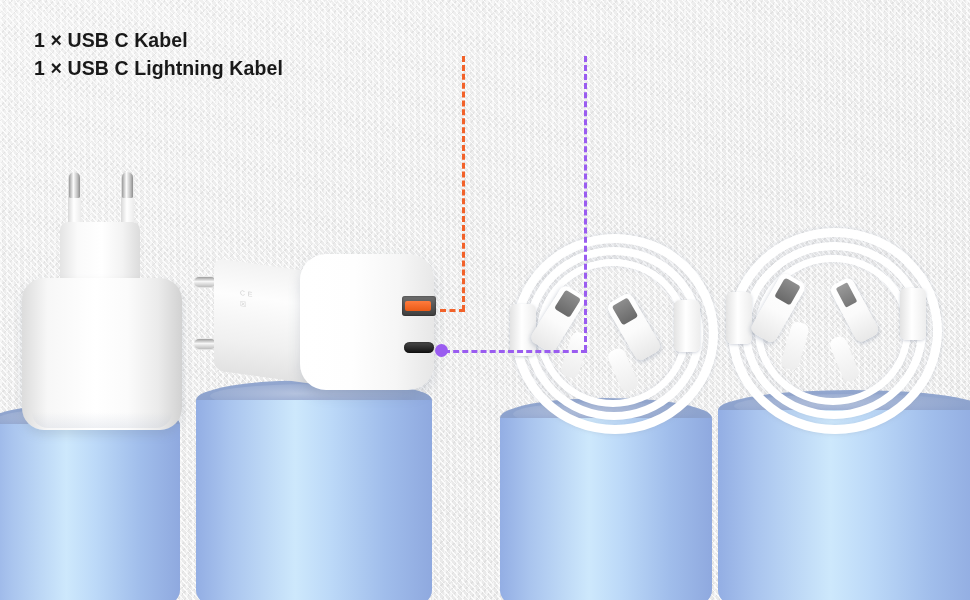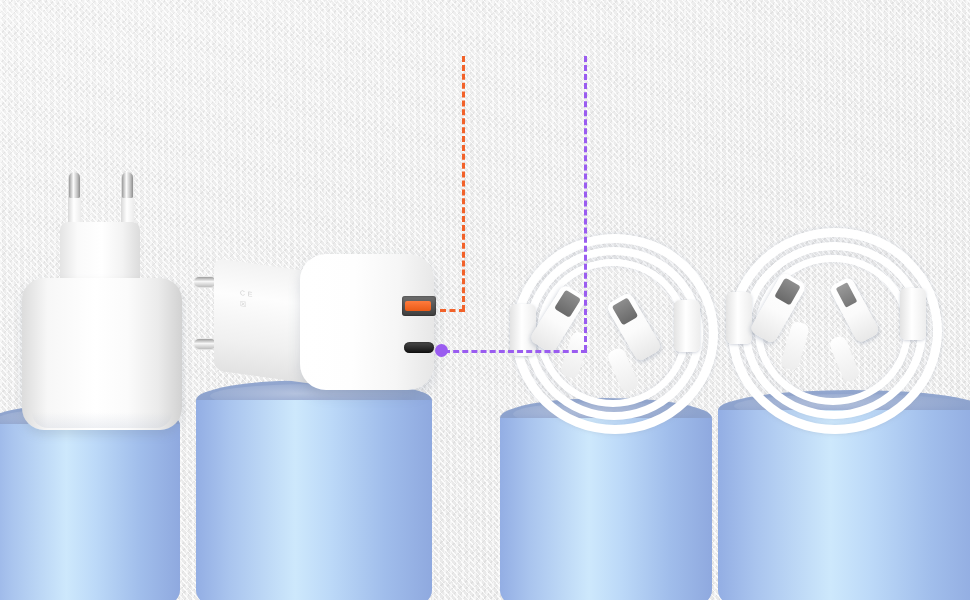--- a/index.html
+++ b/index.html
@@ -228,16 +228,18 @@
   </div>
 
   <div class="dashV" style="left:462px;top:56px;height:255px;border-left-color:#f2622a;"></div>
   <div class="dashH" style="left:440px;top:309px;width:25px;border-top-color:#f2622a;"></div>
 
   <div class="dashV" style="left:584px;top:56px;height:295px;border-left-color:#9a5cf0;"></div>
   <div class="dashH" style="left:444px;top:350px;width:143px;border-top-color:#9a5cf0;"></div>
   <div class="dot" style="left:435px;top:344px;background:#9a5cf0;"></div>
 
   <div class="speclist">
+    <div>1 × USB C Kabel</div>
+    <div>1 × USB C Lightning Kabel</div>
   </div>
 
 
 </div>
 
 </body></html>

